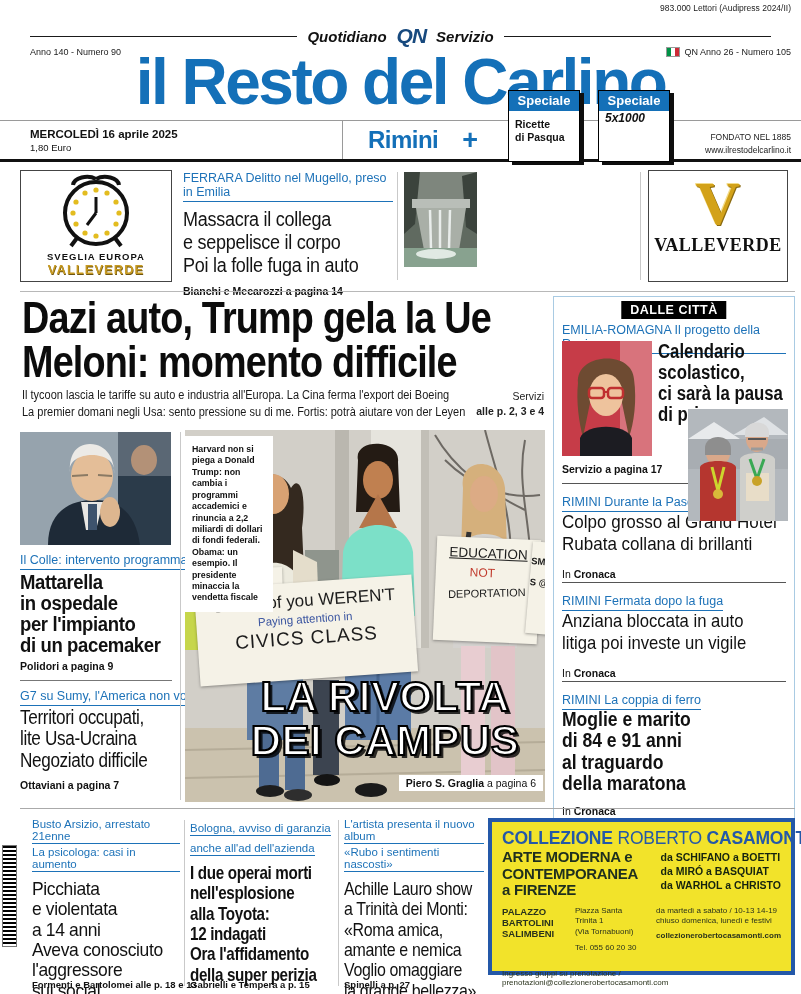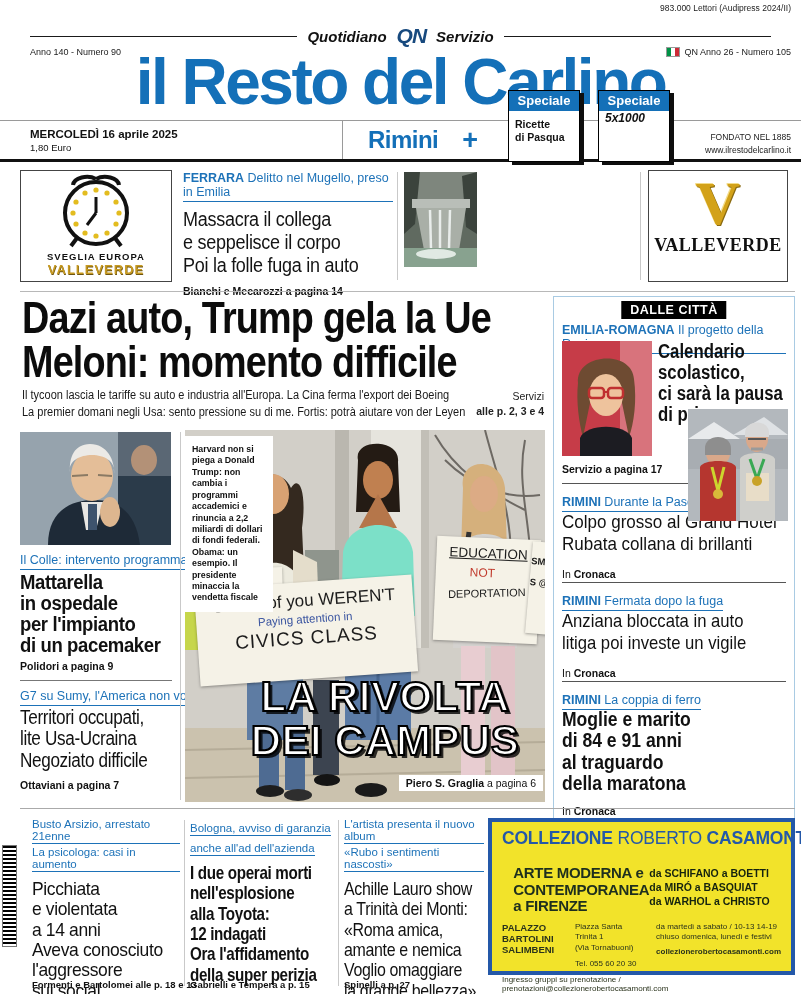--- a/index.html
+++ b/index.html
@@ -51,21 +51,21 @@
   .boxad{position:absolute;border:1px solid #444;box-sizing:border-box;background:#fff;text-align:center;}
   .clockad{top:170px;left:20px;width:152px;height:112px;}
   .clockad .l1{font-size:9.5px;font-weight:bold;letter-spacing:1px;margin-top:-2px;}
   .clockad .l2{font-size:13px;font-weight:800;color:#c79a22;letter-spacing:1px;text-shadow:0.5px 0.5px 0 #6e5510;}
   .logoad{top:170px;left:648px;width:140px;height:112px;}
   .logoad .v{font-family:"Liberation Serif",serif;font-size:62px;line-height:64px;font-weight:bold;color:#d3a219;
              text-shadow:1px 1px 0 #8a6a10,-1px -1px 0 #f3dc8a;}
   .logoad .name{font-family:"Liberation Serif",serif;font-size:18px;font-weight:bold;color:#111;letter-spacing:0.5px;}
 
   .kick{display:inline-block;color:#1d72b8;font-size:12.5px;border-bottom:1.5px solid #1d72b8;padding-bottom:2px;}
-  .kick .city{font-weight:bold;}
+  .kick .city{font-weight:normal;}
   .story .hl{color:#141414;letter-spacing:-0.3px;}
   .byline{font-size:10.5px;font-weight:600;color:#111;}
 
   .ferrara{position:absolute;top:171px;left:183px;width:210px;}
   .ferrara .hl{font-size:20px;line-height:1.16;margin-top:6px;}
   .ferrara .byline{margin-top:7px;}
   .dam{position:absolute;top:172px;left:404px;width:73px;height:95px;}
   .forli{position:absolute;top:171px;left:486px;width:152px;}
   .forli .hl{font-size:20px;line-height:1.16;margin-top:6px;}
   .forli .byline{margin-top:7px;}
@@ -135,30 +135,30 @@
   .b2 .hl{font-weight:bold;}
   .bstory .byline{position:absolute;top:161px;left:0;font-size:9.5px;white-space:nowrap;}
   .barcode{position:absolute;top:845px;left:2px;width:13px;height:100px;
            background:repeating-linear-gradient(180deg,#000 0 2px,#fff 2px 4px);border:1px solid #777;}
 
   
   .cas{position:absolute;top:818px;left:488px;width:307px;height:157px;background:#f2e32a;
        border:4px solid #2458a8;box-sizing:border-box;padding:6px 10px 4px;}
   .cas-title{font-size:17.5px;font-weight:800;color:#2458a8;letter-spacing:-0.2px;white-space:nowrap;}
   .cas-title .mid{font-weight:400;}
-  .cas-row2{display:flex;justify-content:center;margin-top:16px;}
+  .cas-row2{display:flex;justify-content:space-between;margin-top:0;}
   .cas-arte{font-size:15px;font-weight:800;color:#1e2f1e;line-height:1.1;letter-spacing:-0.3px;}
   .cas-artists{font-size:10.5px;font-weight:700;color:#15230f;line-height:1.35;margin-top:1px;}
   .cas-row3{display:flex;gap:14px;margin-top:7px;}
   .cas-venue{font-size:9.5px;font-weight:700;color:#2a331c;line-height:1.2;width:72px;}
   .cas-addr{font-size:8px;color:#2a331c;line-height:1.35;width:82px;}
   .cas-tel{margin-top:5px;}
   .cas-hours{font-size:8px;color:#2a331c;line-height:1.35;}
   .cas-site{margin-top:4px;font-weight:700;}
-  .cas-footer{font-size:8px;color:#2a331c;margin-top:5px;}
+  .cas-footer{font-size:8px;color:#2a331c;margin-top:15px;}
 </style>
 </head>
 <body>
 
 <div id="page">
 
   <div class="audience">983.000 Lettori  (Audipress 2024/II)</div>
   <div class="qn-row">
     <div class="rule"></div>
     <span class="qn-word">Quotidiano</span>

